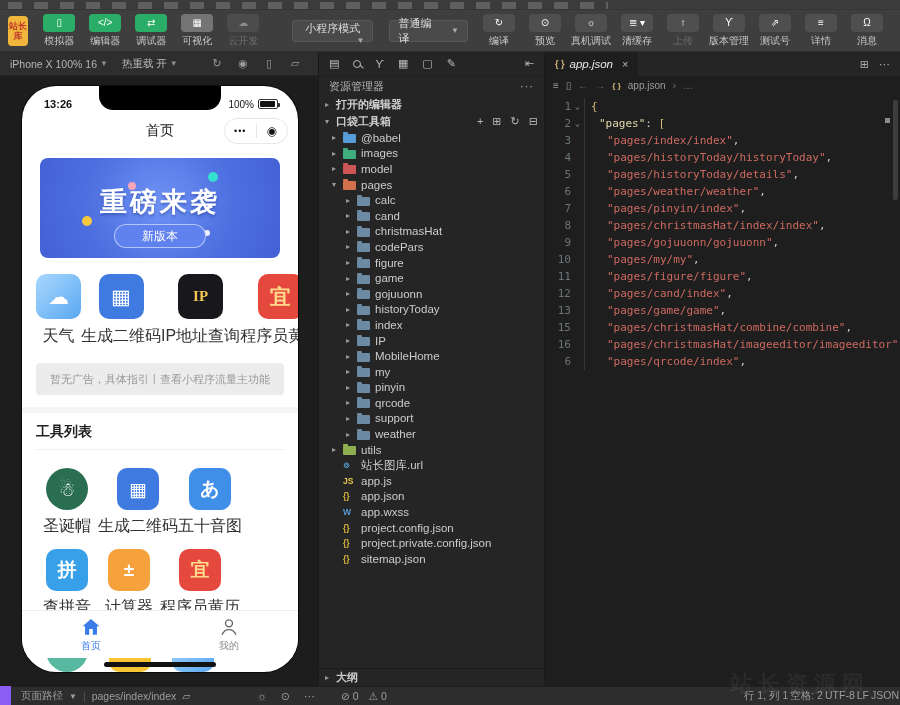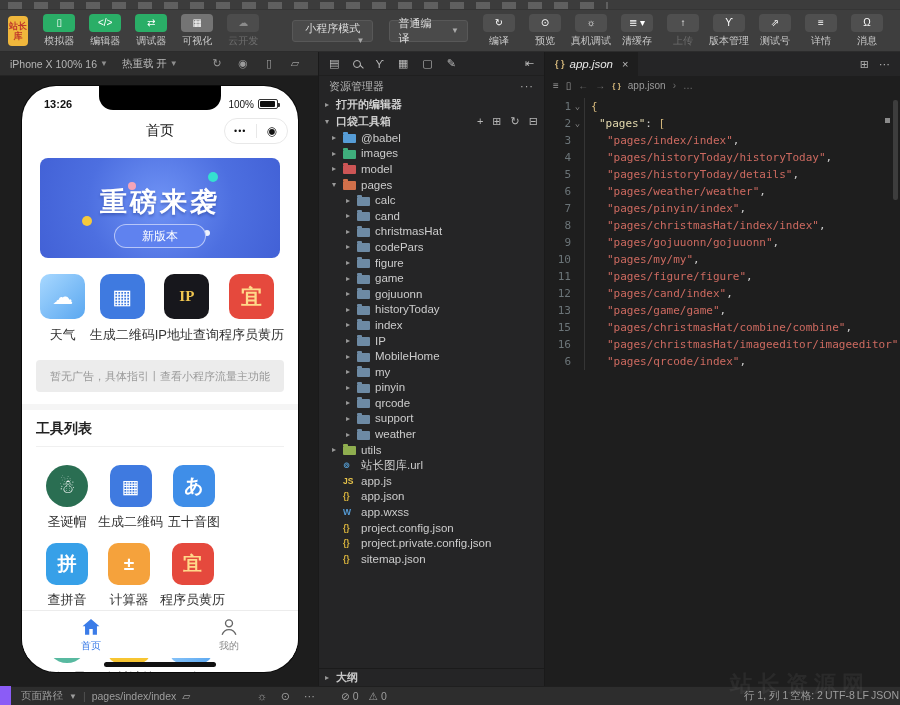--- a/index.html
+++ b/index.html
@@ -72,21 +72,21 @@
   .d3 { width:10px; height:10px; background:#f5c93c; left:42px; top:58px; }
   .d4 { width:6px; height:6px; background:#fff; right:70px; bottom:22px; opacity:.9; }
   .d5 { width:5px; height:5px; background:#fff; left:118px; bottom:10px; opacity:.8; }
   .p-grid { display:flex; padding:0 14px; margin-top:16px; }
   .gitem { flex:1; display:flex; flex-direction:column; align-items:center; cursor:pointer; }
   .gicon { width:45px; height:45px; border-radius:10px; display:flex; align-items:center;
            justify-content:center; font-size:21px; font-weight:bold; }
   .gicon.circle { border-radius:50%; }
   .gicon.ip { font-size:15px; letter-spacing:0; font-family:"Liberation Serif",serif; }
   .gicon.italic { font-style:italic; font-size:22px; }
-  .glabel { margin-top:7px; font-size:13px; color:#333; white-space:nowrap; }
+  .glabel { margin-top:7px; font-size:16px; color:#333; white-space:nowrap; }
   .ad-bar { margin:16px 14px 0 14px; height:32px; background:#ececec; border-radius:4px; display:flex;
             align-items:center; justify-content:center; font-size:11px; color:#9a9a9a; }
   .tools-sec { margin-top:12px; border-top:6px solid #f5f5f5; padding:10px 14px 0 14px; }
   .tools-title { font-size:14px; font-weight:bold; color:#222; padding-bottom:8px; border-bottom:1px solid #f0f0f0; }
   .tools-grid { display:flex; flex-wrap:wrap; margin-top:6px; }
   .tools-grid .gitem { flex:0 0 25%; margin-top:12px; }
   .tools-grid .gicon { width:42px; height:42px; font-size:19px; }
   .tools-grid .glabel { margin-top:6px; }
   .p-tabbar { position:absolute; left:0; right:0; bottom:14px; height:48px; border-top:1px solid #ececec;
               display:flex; background:#fff; }

